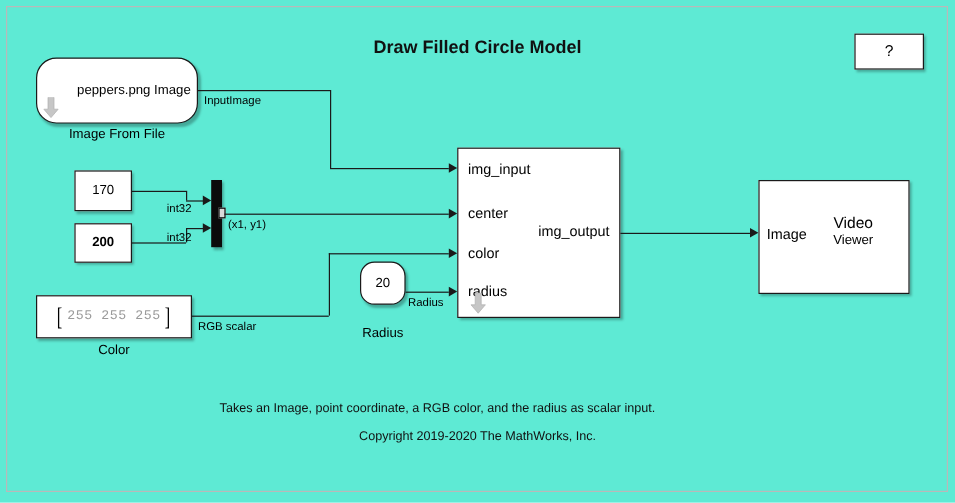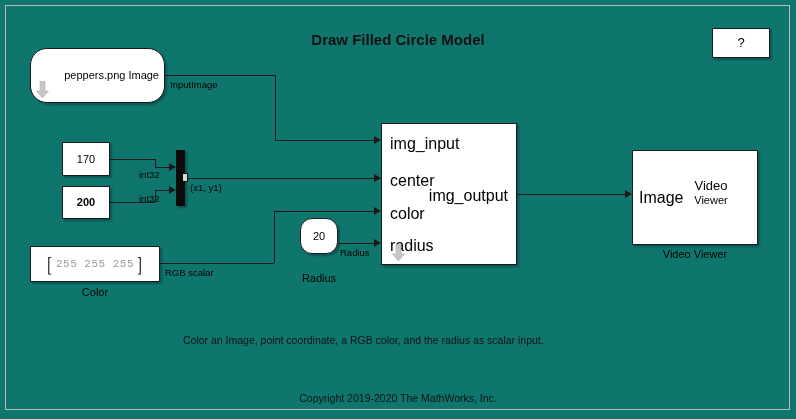--- a/index.html
+++ b/index.html
@@ -4,21 +4,21 @@
 <style>
   html, body {
     margin: 0;
     padding: 0;
     background: #ffffff;
   }
   #canvas {
     position: relative;
     width: 796px;
     height: 419px;
-    background: #0f766e;
+    background: #5eead4;
     font-family: "Liberation Sans", sans-serif;
     overflow: hidden;
     box-sizing: border-box;
   }
   #border-frame {
     position: absolute;
     left: 5px;
     top: 5px;
     width: 785px;
     height: 405px;
@@ -155,30 +155,30 @@
   .desc-line {
     position: absolute;
     font-size: 10.5px;
     color: #111;
     white-space: nowrap;
   }
   #desc-1 { left: 183px; top: 334px; }
   #desc-2 { left: 183px; top: 351px; }
   #copyright {
     position: absolute;
-    left: 0; top: 392px; width: 796px;
+    left: 0; top: 358px; width: 796px;
     text-align: center;
     font-size: 10.5px;
     color: #111;
   }
 
   
   .mainport {
     position: absolute;
-    font-size: 16px;
+    font-size: 12px;
     color: #000;
   }
 </style>
 </head>
 <body>
 
 <div id="canvas">
 
   <div id="border-frame"></div>
 
@@ -187,20 +187,21 @@
   <div class="blk" id="block-help">
     <span>?</span>
   </div>
 
   <div class="blk" id="block-image-from-file">
     <span>peppers.png Image</span>
     <svg class="downarrow" style="left:5px; bottom:3px;" viewBox="0 0 13 18">
       <polygon points="4,0 9,0 9,10 12.5,10 6.5,17 0.5,10 4,10" fill="#c6c6c6" stroke="#b0b0b0" stroke-width="0.6"></polygon>
     </svg>
   </div>
+  <div class="blk-label" style="left:30px; top:106px; width:135px;">Image From File</div>
 
   <div class="wire-h" style="left:165px; top:75px; width:110px;"></div>
   <div class="wire-v" style="left:275px; top:75px; height:65px;"></div>
   <div class="wire-h" style="left:275px; top:140px; width:99px;"></div>
   <div class="arrow" style="left:374px; top:135.5px;"></div>
   <div class="sig-label" style="left:170px; top:79px;">InputImage</div>
 
   <div class="blk" id="block-const-170">
     <span>170</span>
   </div>
@@ -264,18 +265,17 @@
   </div>
 
   <div class="wire-h" style="left:517px; top:194px; width:108px;"></div>
   <div class="arrow" style="left:625px; top:189.5px;"></div>
 
   <div class="blk" id="block-video-viewer">
     <span class="mainport" style="left:6px; top:38px;">Image</span>
     <span style="position:absolute; left:52px; top:28px; font-size:13px; text-align:center; width:52px;">Video</span>
     <span style="position:absolute; left:52px; top:43px; font-size:11px; text-align:center; width:52px;">Viewer</span>
   </div>
-  <div class="blk-label" style="left:632px; top:248px; width:126px;">Video Viewer</div>
-
-  <div class="desc-line" id="desc-1">Color an Image, point coordinate, a RGB color, and the radius as scalar input.</div>
+
+  <div class="desc-line" id="desc-1">Takes an Image, point coordinate, a RGB color, and the radius as scalar input.</div>
   <div id="copyright">Copyright 2019-2020 The MathWorks, Inc.</div>
 
 </div>
 
 </body></html>

